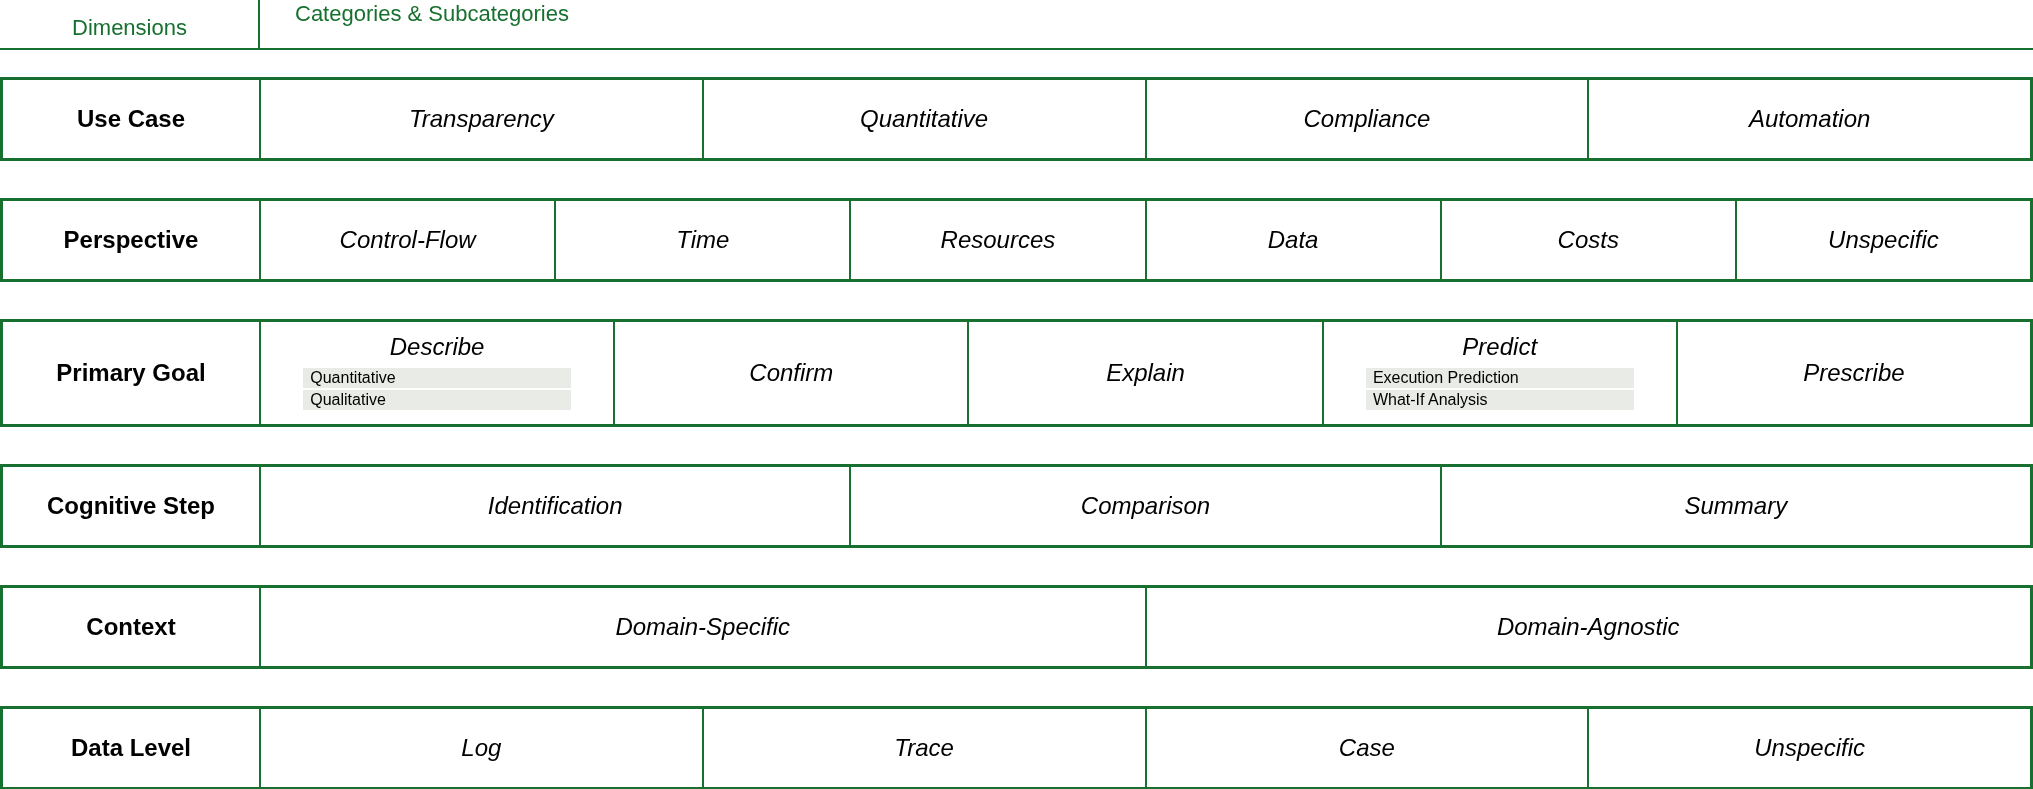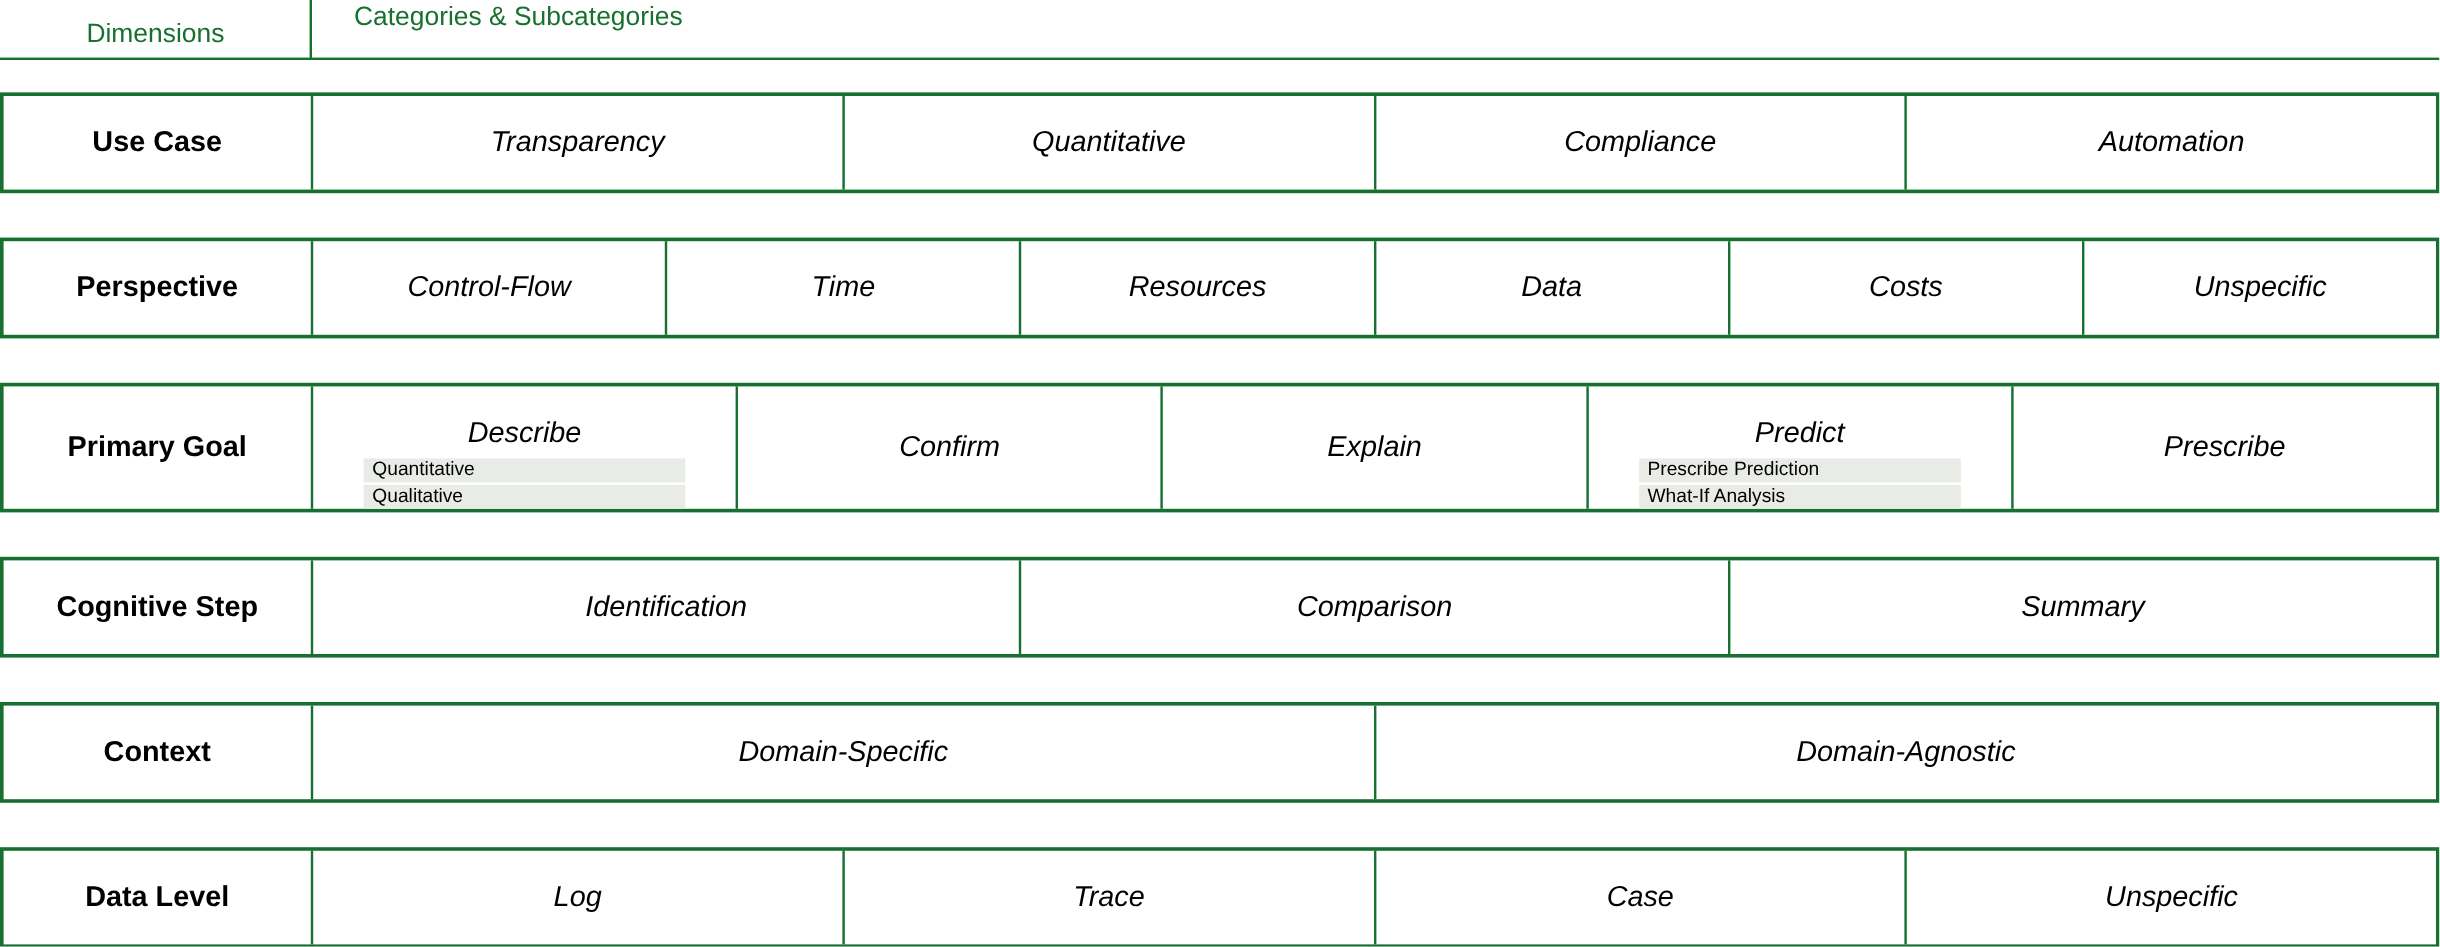--- a/index.html
+++ b/index.html
@@ -28,21 +28,21 @@
   .row.tall { height: 108px; }
   .dim-cell {
     flex: 0 0 256px; display: flex; align-items: center; justify-content: center;
     font-weight: bold; font-size: 24px; text-align: right;
   }
   .cat-cell {
     flex: 1 1 0; border-left: 2px solid var(--green);
     display: flex; align-items: center; justify-content: center;
     font-size: 24px; overflow: hidden;
   }
-  .cat-cell.has-subs { flex-direction: column; justify-content: flex-end; padding-top: 20px; }
+  .cat-cell.has-subs { flex-direction: column; justify-content: flex-start; padding-top: 9px; }
   .cat-title { font-size: 24px; line-height: 32px; font-style: italic; }
   .subs { width: 76%; margin-top: 5px; display: flex; flex-direction: column; gap: 2px; }
   .sub {
     background: var(--subbg); height: 20px; font-size: 16px; line-height: 20px;
     padding-left: 7px; text-align: left; white-space: nowrap; overflow: hidden;
   }
 </style>
 </head>
 <body>
 
@@ -100,21 +100,21 @@
         </div>
         <div class="cat-cell">
           <span class="cat-title">Confirm</span>
         </div>
         <div class="cat-cell">
           <span class="cat-title">Explain</span>
         </div>
         <div class="cat-cell has-subs">
           <span class="cat-title">Predict</span>
           <div class="subs">
-            <div class="sub">Prescribe Prediction</div>
+            <div class="sub">Execution Prediction</div>
             <div class="sub">What-If Analysis</div>
           </div>
         </div>
         <div class="cat-cell">
           <span class="cat-title">Prescribe</span>
         </div>
       </div>
       <div class="row">
         <div class="dim-cell">Cognitive Step</div>
         <div class="cat-cell">

